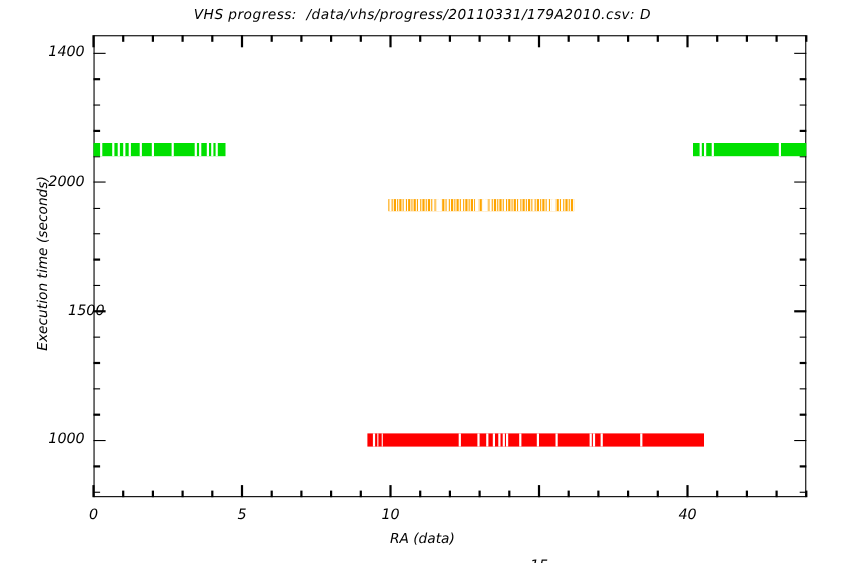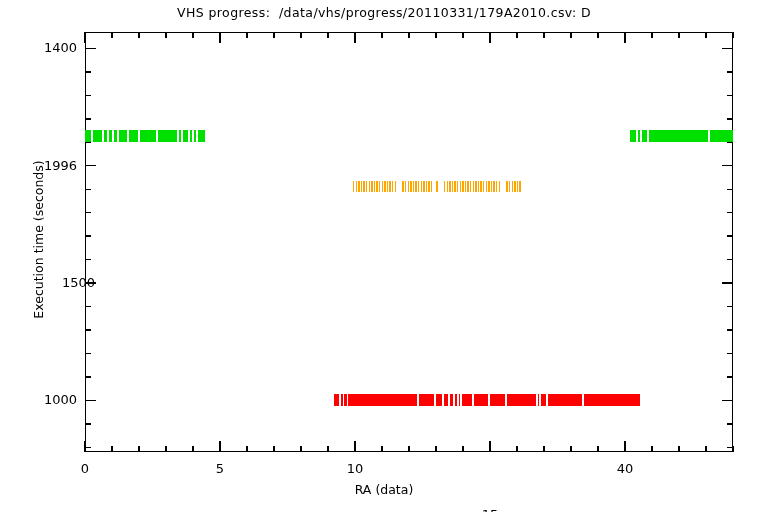--- a/index.html
+++ b/index.html
@@ -1,21 +1,21 @@
 <!DOCTYPE html>
 <html><head>
 <meta charset="utf-8">
 <style>
   html,body{margin:0;padding:0;}
   body{
     width:768px;height:512px;background:#ffffff;overflow:hidden;
     font-family:"DejaVu Sans",sans-serif;
     color:#000000;
   }
-  #stage{position:relative;width:763px;height:512px;}
+  #stage{position:relative;width:763px;height:512px;font-style:italic;}
 
   
   .title{
     position:absolute;left:0;top:5px;width:768px;text-align:center;
     font-size:12.5px;letter-spacing:.4px;white-space:pre;
   }
 
   
   .frame{
     position:absolute;left:85px;top:32px;width:648px;height:420px;
@@ -150,21 +150,21 @@
       <div class="tick tk-x-minor" style="left: 678.3px; top: 446px;"></div>
       <div class="tick tk-x-minor" style="left: 678.3px; top: 32px;"></div>
       <div class="tick tk-x-minor" style="left: 705.3px; top: 446px;"></div>
       <div class="tick tk-x-minor" style="left: 705.3px; top: 32px;"></div>
       <div class="tick tk-x-minor" style="left: 732.3px; top: 446px;"></div>
       <div class="tick tk-x-minor" style="left: 732.3px; top: 32px;"></div>
     </div>
   <div id="ticklabels">
       <div class="ylab" style="left: 17px; top: 393.38px;">1000</div>
       <div class="ylab" style="left: 35px; top: 276.061px;">1500</div>
-      <div class="ylab" style="left: 17px; top: 158.743px;">1996</div>
+      <div class="ylab" style="left: 17px; top: 158.743px;">2000</div>
       <div class="ylab" style="left: 17px; top: 41.4246px;">1400</div>
       <div class="xlab" style="left: 55px; top: 462px;">0</div>
       <div class="xlab" style="left: 190px; top: 462px;">5</div>
       <div class="xlab" style="left: 325px; top: 462px;">10</div>
       <div class="xlab" style="left: 460px; top: 488px; margin-top: 20px;">15</div>
       <div class="xlab" style="left: 595px; top: 462px;">40</div>
     </div>
   <div id="plotdata">
       <div class="series">
         <div class="seg" style="left: 85px; top: 130.413px; width: 120.15px; height: 12px; background: rgb(0, 224, 0);"></div>

